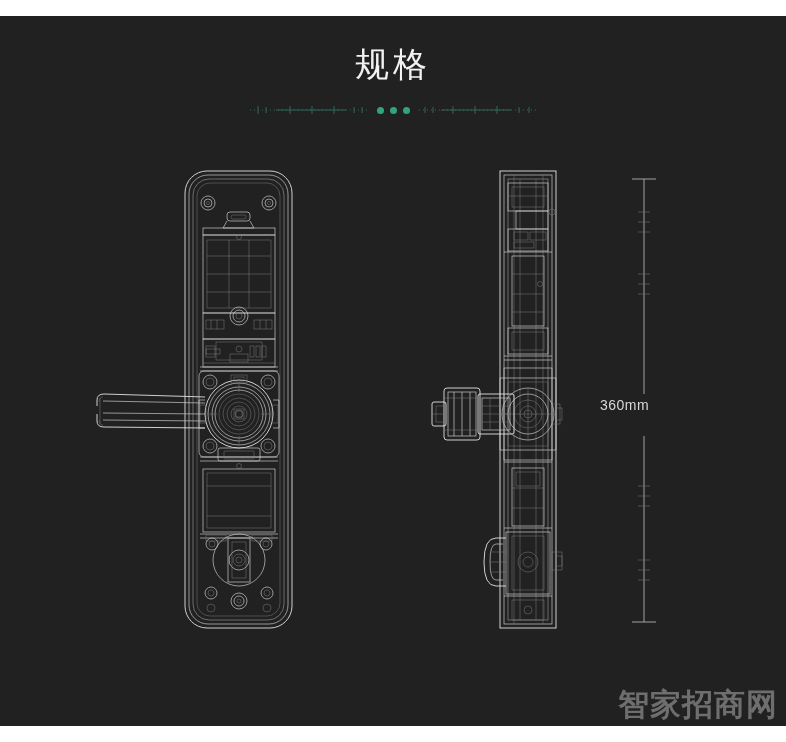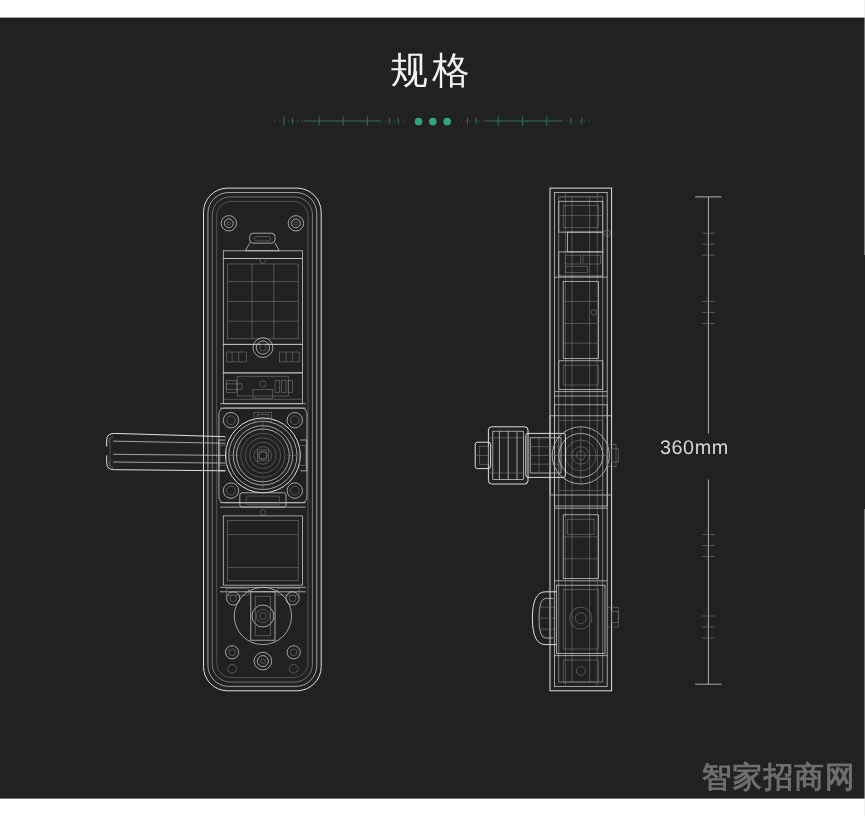--- a/index.html
+++ b/index.html
@@ -83,21 +83,21 @@
     height: 710px;
   }
   #drawing svg {
     display: block;
   }
 
   
   .dim-label {
     position: absolute;
     color: #d8d8d8;
-    font-size: 18px;
+    font-size: 14px;
     letter-spacing: 0.5px;
     font-family: "Liberation Sans", sans-serif;
     white-space: nowrap;
   }
   #width-dim {
     left: 0;
     top: 630px;
     width: 480px;
     text-align: center;
     display: flex;
@@ -140,21 +140,21 @@
   
   #watermark {
     position: absolute;
     right: 8px;
     bottom: 6px;
     text-align: right;
     line-height: 1;
     user-select: none;
   }
   #wm-cn {
-    font-size: 27px;
+    font-size: 31px;
     font-weight: bold;
     color: #6e6e6e;
     letter-spacing: 1px;
     font-family: "DejaVu Sans", "Liberation Sans", sans-serif;
   }
   #wm-en {
     font-size: 20px;
     font-weight: bold;
     color: #bdbdbd;
     letter-spacing: 1px;

